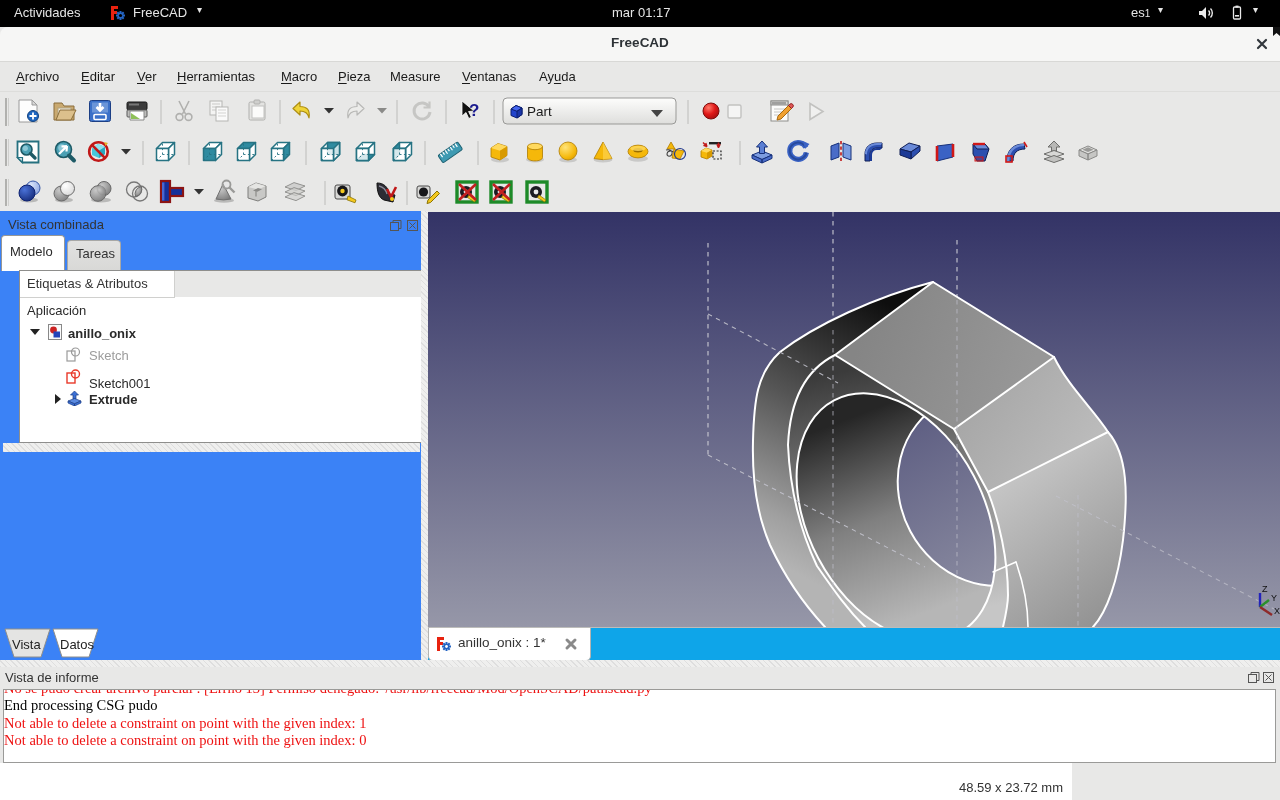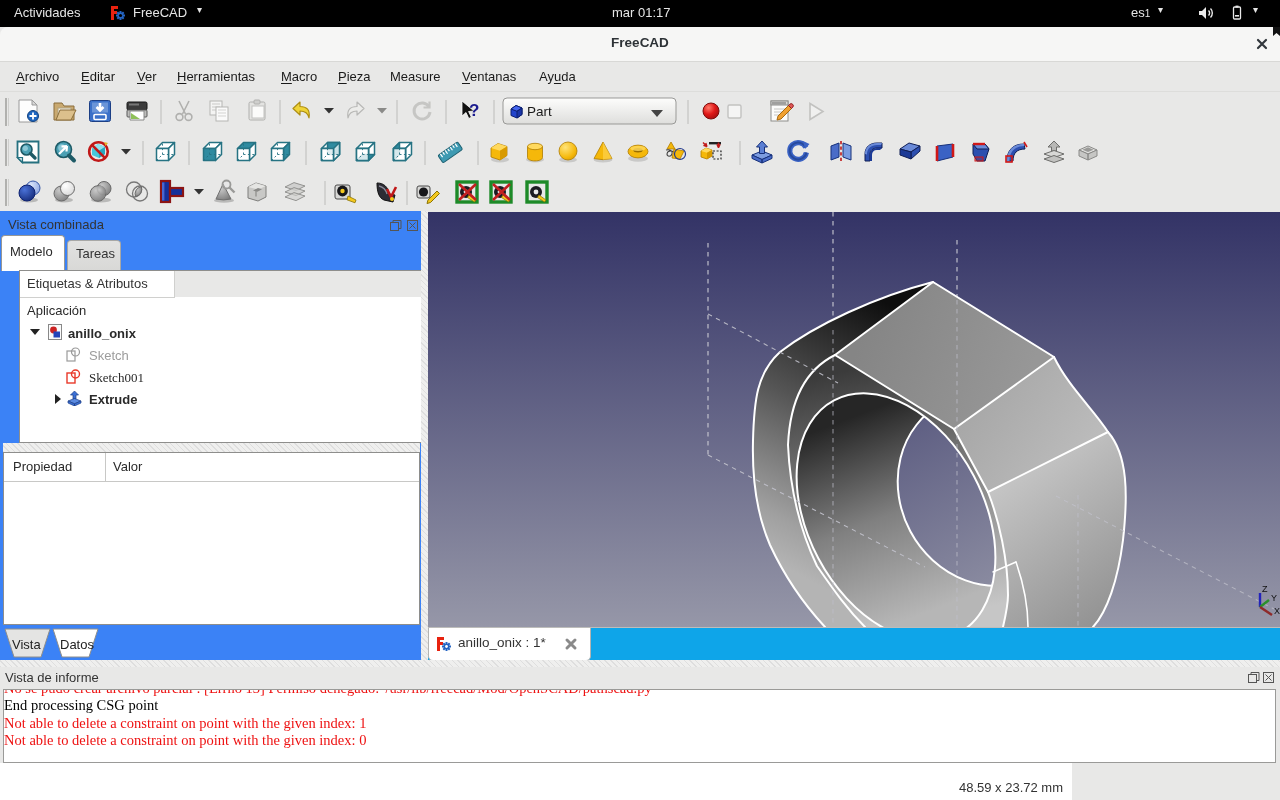--- a/index.html
+++ b/index.html
@@ -527,42 +527,35 @@
     <svg style="position:absolute;left:46px;top:76px" width="15" height="15" viewBox="0 0 15 15">
       <rect x="1" y="4" width="8" height="10" fill="none" stroke="#9a9a9a" stroke-width="1.2"></rect>
       <circle cx="9.5" cy="5" r="4" fill="none" stroke="#9a9a9a" stroke-width="1.2"></circle>
     </svg>
     <div style="position:absolute;left:69px;top:77px;color:#9c9c9c;">Sketch</div>
 
     <svg style="position:absolute;left:46px;top:98px" width="15" height="15" viewBox="0 0 15 15">
       <rect x="1" y="4" width="8" height="10" fill="none" stroke="#e8392a" stroke-width="1.4"></rect>
       <circle cx="9.5" cy="5" r="4" fill="none" stroke="#e8392a" stroke-width="1.4"></circle>
     </svg>
-    <div style="position:absolute;left:69px;top:99px;font-family:Liberation Serif, serif;">Sketch001</div>
+    <div style="position:absolute;left:69px;top:105px;">Sketch001</div>
 
     <svg style="position:absolute;left:34px;top:123px" width="7" height="10" viewBox="0 0 7 10">
       <path d="M1 0l6 5-6 5z" fill="#222"></path>
       </svg>
     <svg style="position:absolute;left:47px;top:120px" width="15" height="15" viewBox="0 0 15 15">
       <path d="M7.5 0l4 4h-2.5v4h-3v-4h-2.5z" fill="#3b6fd4" stroke="#1d3f88" stroke-width="0.7"></path>
       <path d="M1 10l6.5-2.5 6.5 2.5-6.5 2.8z" fill="#5b8ae0" stroke="#1d3f88" stroke-width="0.7"></path>
       <path d="M1 10v2l6.5 3v-2.2zM14 10v2l-6.5 3v-2.2z" fill="#3b6fd4" stroke="#1d3f88" stroke-width="0.7"></path>
     </svg>
     <div style="position:absolute;left:69px;top:121px;font-weight:bold;">Extrude</div>
   </div>
 
   <div class="abs hatch" style="left:3px;top:232px;width:417px;height:9px;"></div>
 
-  <div class="abs" style="left:3px;top:241px;width:417px;height:173px;background:#fff;
-       border:1px solid #8e8e8c;box-sizing:border-box;">
-    <div style="position:absolute;left:0;top:0;width:100%;height:28px;border-bottom:1px solid #c8c8c6;"></div>
-    <div style="position:absolute;left:101px;top:0;width:1px;height:28px;background:#c8c8c6;"></div>
-    <div style="position:absolute;left:9px;top:6px;">Propiedad</div>
-    <div style="position:absolute;left:109px;top:6px;">Valor</div>
-  </div>
 
   <svg class="abs" style="left:0px;top:417px" width="140" height="33" viewBox="0 0 140 33">
     <path d="M5 1h45l-9 28h-27z" fill="#e4e4e3" stroke="#8e8e8c"></path>
     <path d="M53 1h45l-9 28h-27z" fill="#ffffff" stroke="#8e8e8c"></path>
     <text x="12" y="21" font-size="13" fill="#222">Vista</text>
     <text x="60" y="21" font-size="13" fill="#222">Datos</text>
   </svg>
 </div>
 <div id="vsplit" class="abs hatch"></div>
 
@@ -700,21 +693,21 @@
   <svg class="abs" style="left:1248px;top:5px" width="12" height="11" viewBox="0 0 12 11">
     <rect x="0.5" y="2.5" width="8" height="8" fill="none" stroke="#555"></rect>
     <path d="M3 2.5v-2h8v8h-2" fill="none" stroke="#555"></path>
   </svg>
   <svg class="abs" style="left:1263px;top:5px" width="11" height="11" viewBox="0 0 11 11">
     <rect x="0.5" y="0.5" width="10" height="10" fill="none" stroke="#555"></rect>
     <path d="M2.5 2.5l6 6M8.5 2.5l-6 6" stroke="#555"></path>
   </svg>
   <div id="log">
     <div class="red" style="margin-top:-10px;">No se pudo crear archivo parcial : [Errno 13] Permiso denegado: '/usr/lib/freecad/Mod/OpenSCAD/pathscad.py'</div>
-    <div>End processing CSG point</div>
+    <div>End processing CSG pudo</div>
     <div class="red">Not able to delete a constraint on point with the given index: 1</div>
     <div class="red">Not able to delete a constraint on point with the given index: 0</div>
   </div>
 </div>
 
 <div id="statusbar" class="abs">
   <div class="abs" style="right:9px;top:17px;font-size:13px;color:#333;">48.59 x 23.72 mm</div>
 </div>
 
 </body></html>

